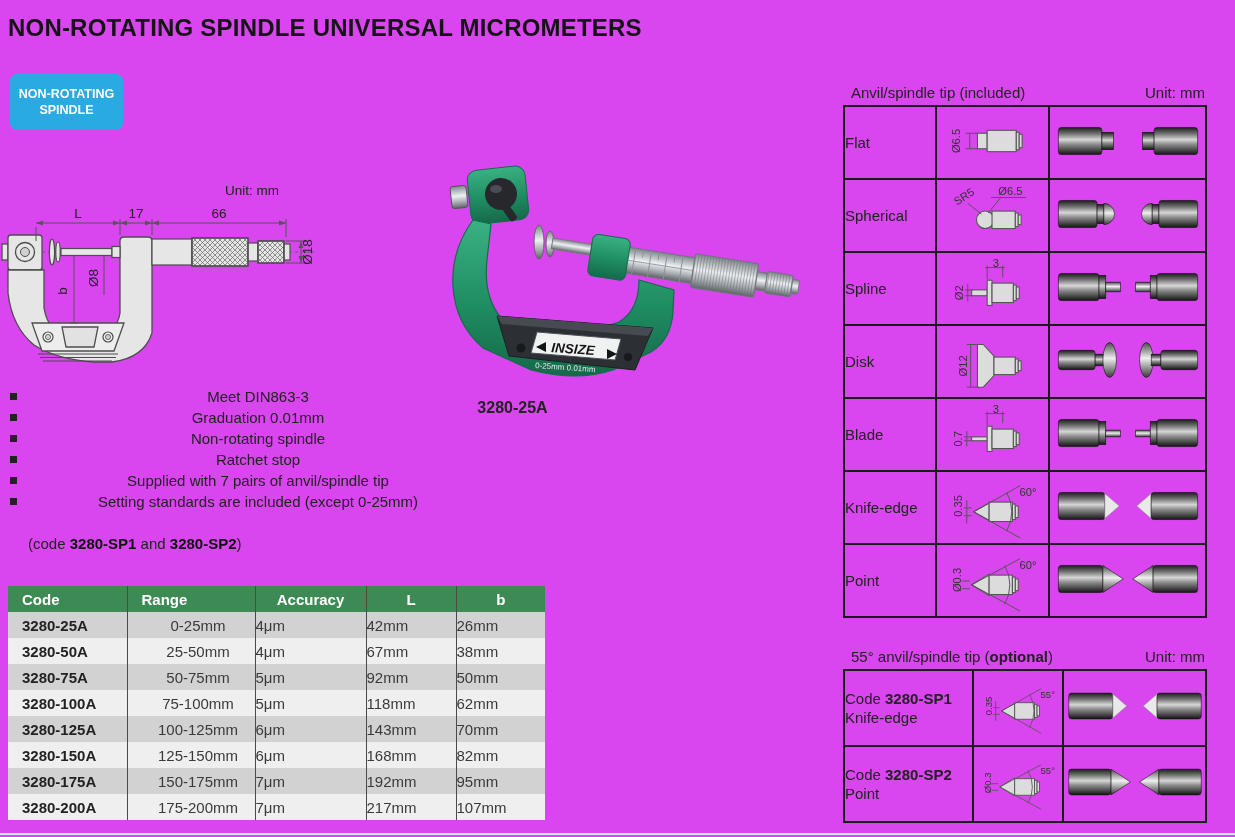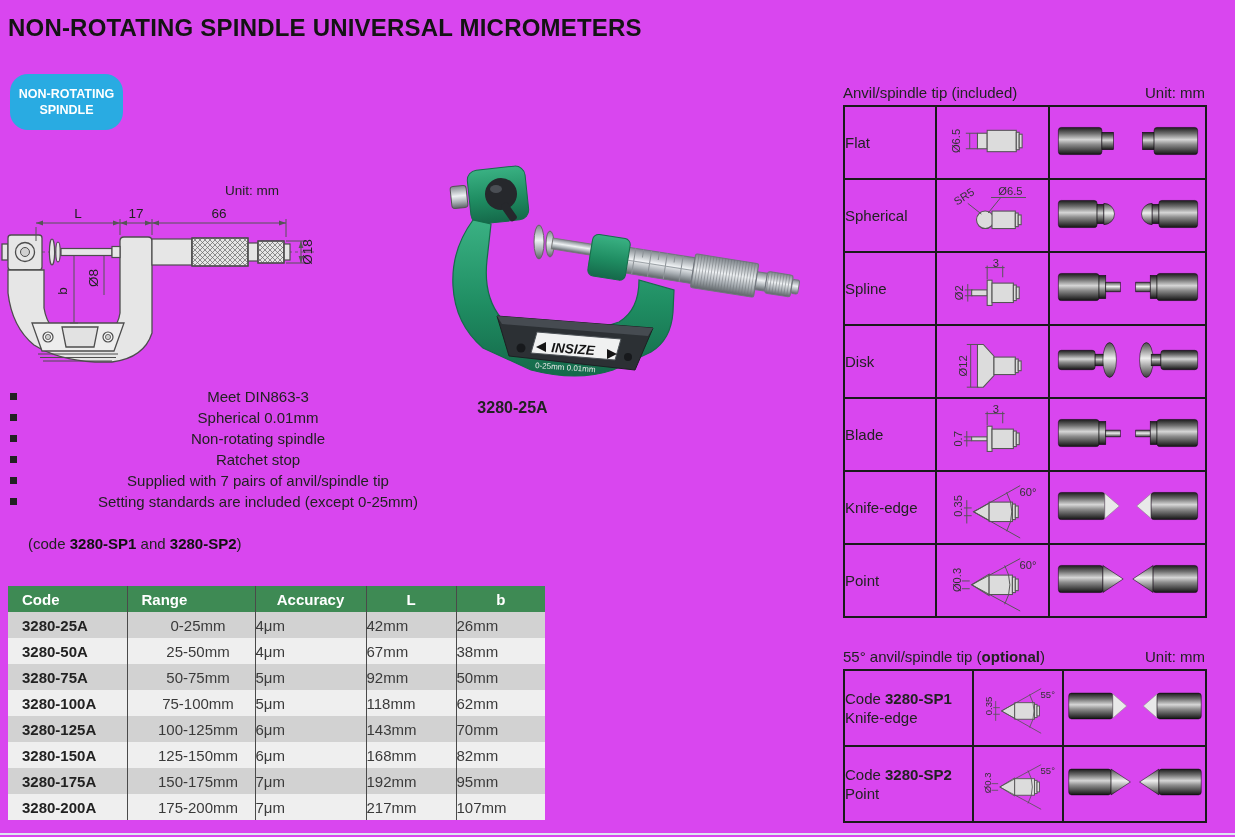--- a/index.html
+++ b/index.html
@@ -2,21 +2,21 @@
 <html style="--badge-bg: #29abe2; --table-header-bg: #3e8a54; --row-alt: #d2d2d2; --row-base: #efefef; --tool-green: #2a9e6f;"><head>
 <meta charset="utf-8">
 <style>
   html,body{margin:0;padding:0;background:#fff;font-family:"Liberation Sans",sans-serif;}
   .page{position:relative;width:1235px;height:837px;background:#d946ef;overflow:hidden;}
   svg text{font-family:"Liberation Sans",sans-serif;}
 
   .page-title{position:absolute;left:8px;top:14px;font-size:24px;font-weight:bold;color:#141414;letter-spacing:.2px;}
 
   .badge{position:absolute;left:10px;top:74px;width:113px;height:56px;background:var(--badge-bg,#29abe2);
-    border-radius:18px;display:flex;flex-direction:column;align-items:center;justify-content:center;
+    border-radius:7px;display:flex;flex-direction:column;align-items:center;justify-content:center;
     color:#fff;font-weight:bold;font-size:12.5px;line-height:1.3;text-align:center;}
 
   .tech-drawing{position:absolute;left:0;top:175px;}
   .product-photo{position:absolute;left:385px;top:158px;}
   .model-label{position:absolute;left:420px;top:399px;width:185px;text-align:center;font-size:16px;font-weight:bold;color:#222;}
 
   .features{position:absolute;left:8px;top:386px;width:480px;margin:0;padding:0;font-size:15px;color:#222;}
   .features li{list-style:none;position:relative;padding-left:20px;line-height:21px;text-align:center;}
   .features li::before{content:"";position:absolute;left:2px;top:7px;width:7px;height:7px;background:#222;}
   .note-line{position:absolute;left:28px;top:533px;font-size:15px;color:#222;line-height:21px;}
@@ -26,21 +26,21 @@
   table.spec th{background:var(--table-header-bg,#3e8a54);color:#fff;font-size:15px;font-weight:bold;height:26px;padding:0;}
   table.spec td{font-size:15px;color:#3a3a3a;height:26px;padding:0;text-align:left;}
   table.spec th:nth-child(1),table.spec th:nth-child(2){text-align:left;padding-left:14px;}
   table.spec td:first-child{font-weight:bold;color:#222;text-align:left;padding-left:14px;}
   table.spec td:nth-child(2){text-align:center;padding-left:14px;}
   table.spec th+th,table.spec td+td{border-left:1px solid #4a4a4a;}
   table.spec tbody tr:nth-child(odd){background:var(--row-alt,#d2d2d2);}
   table.spec tbody tr:nth-child(even){background:var(--row-base,#efefef);}
 
   .tip-block{position:absolute;width:362px;}
-  .tip-block .blk-title{display:flex;justify-content:space-between;font-size:15px;color:#222;margin-bottom:4px;}
+  .tip-block .blk-title{display:flex;justify-content:space-between;font-size:15px;color:#222;margin-bottom:4px;margin-left:8px;}
   table.tips{border-collapse:collapse;width:362px;table-layout:fixed;}
   table.tips td{border:2px solid #1a1a1a;padding:0;vertical-align:middle;}
   td.tip-name{font-size:15px;color:#222;padding-left:10px;line-height:19px;}
   td.tip-dim,td.tip-photo{text-align:center;}
   .la{fill:#dcdcdc;stroke:#555;stroke-width:1.1;}
   .dl{stroke:#555;stroke-width:1;fill:none;}
   .dimtxt{font-size:11.5px;fill:#333;}
   .ph{stroke:#0f0f0f;stroke-width:.6;}
 
   .included-block{left:843px;top:84px;}
@@ -194,21 +194,21 @@
       <text x="150" y="210" transform="rotate(4 150 210)" font-size="8" fill="#e8e8e8">0-25mm  0.01mm</text>
       <circle cx="136" cy="190" r="4.5" fill="#17191c"></circle>
       <circle cx="243" cy="199" r="4" fill="#17191c"></circle>
     </g>
   </svg>
 
   <div class="model-label">3280-25A</div>
 
   <ul class="features" id="features-list">
       <li>Meet DIN863-3</li>
-      <li>Spherical 0.01mm</li>
+      <li>Graduation 0.01mm</li>
       <li>Non-rotating spindle</li>
       <li>Ratchet stop</li>
       <li>Supplied with 7 pairs of anvil/spindle tip</li>
       <li>Setting standards are included (except 0-25mm)</li>
     </ul>
   <div class="note-line">
     <span>(code </span><b>3280-SP1</b><span> and </span><b>3280-SP2</b><span>)</span>
   </div>
 
   <table class="spec">

